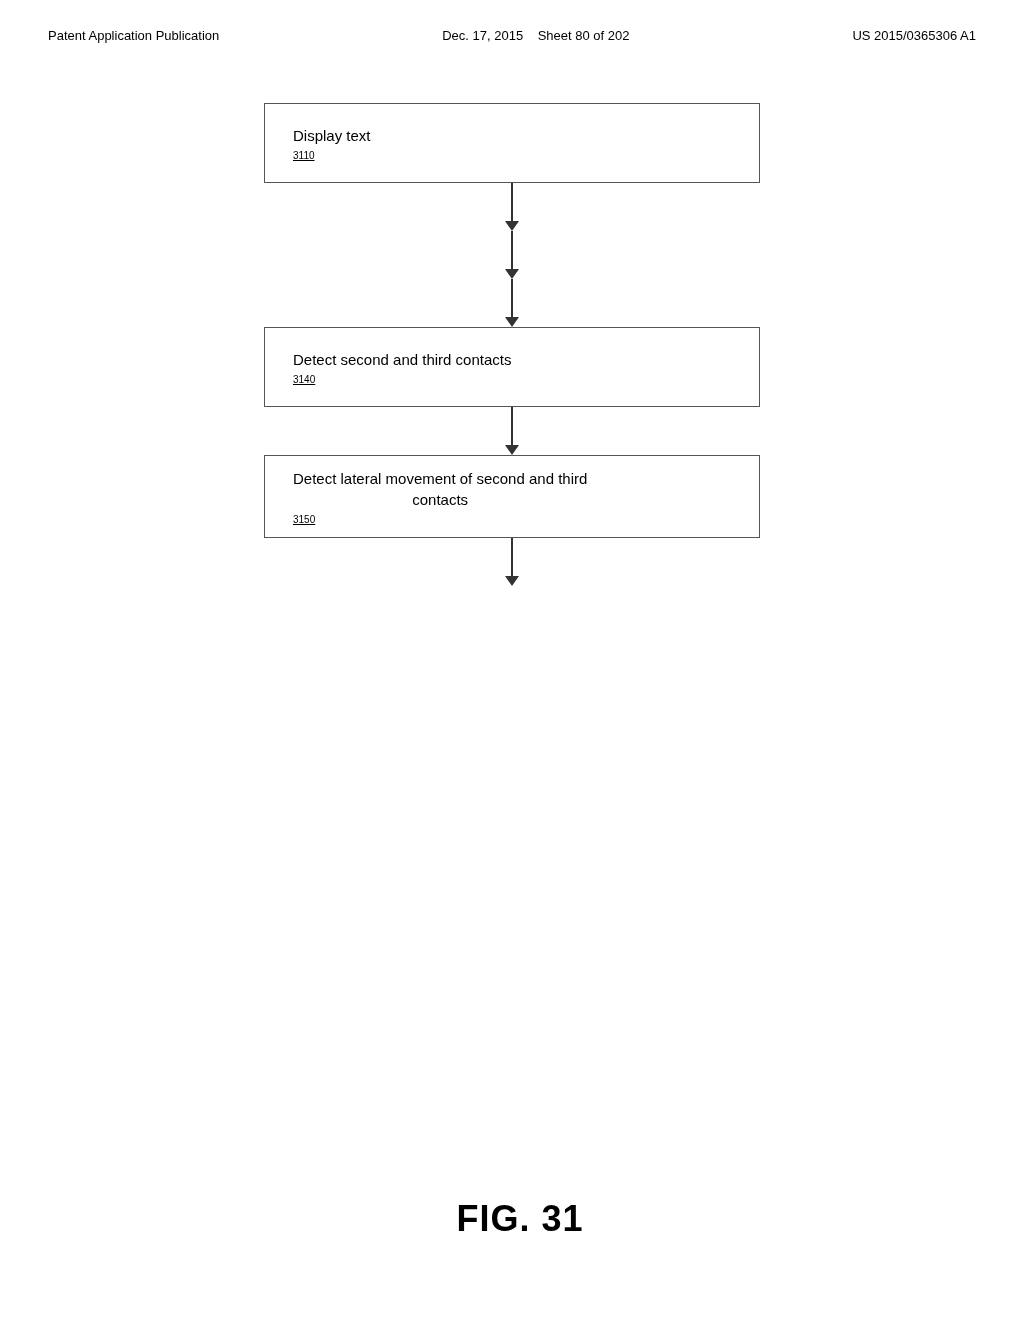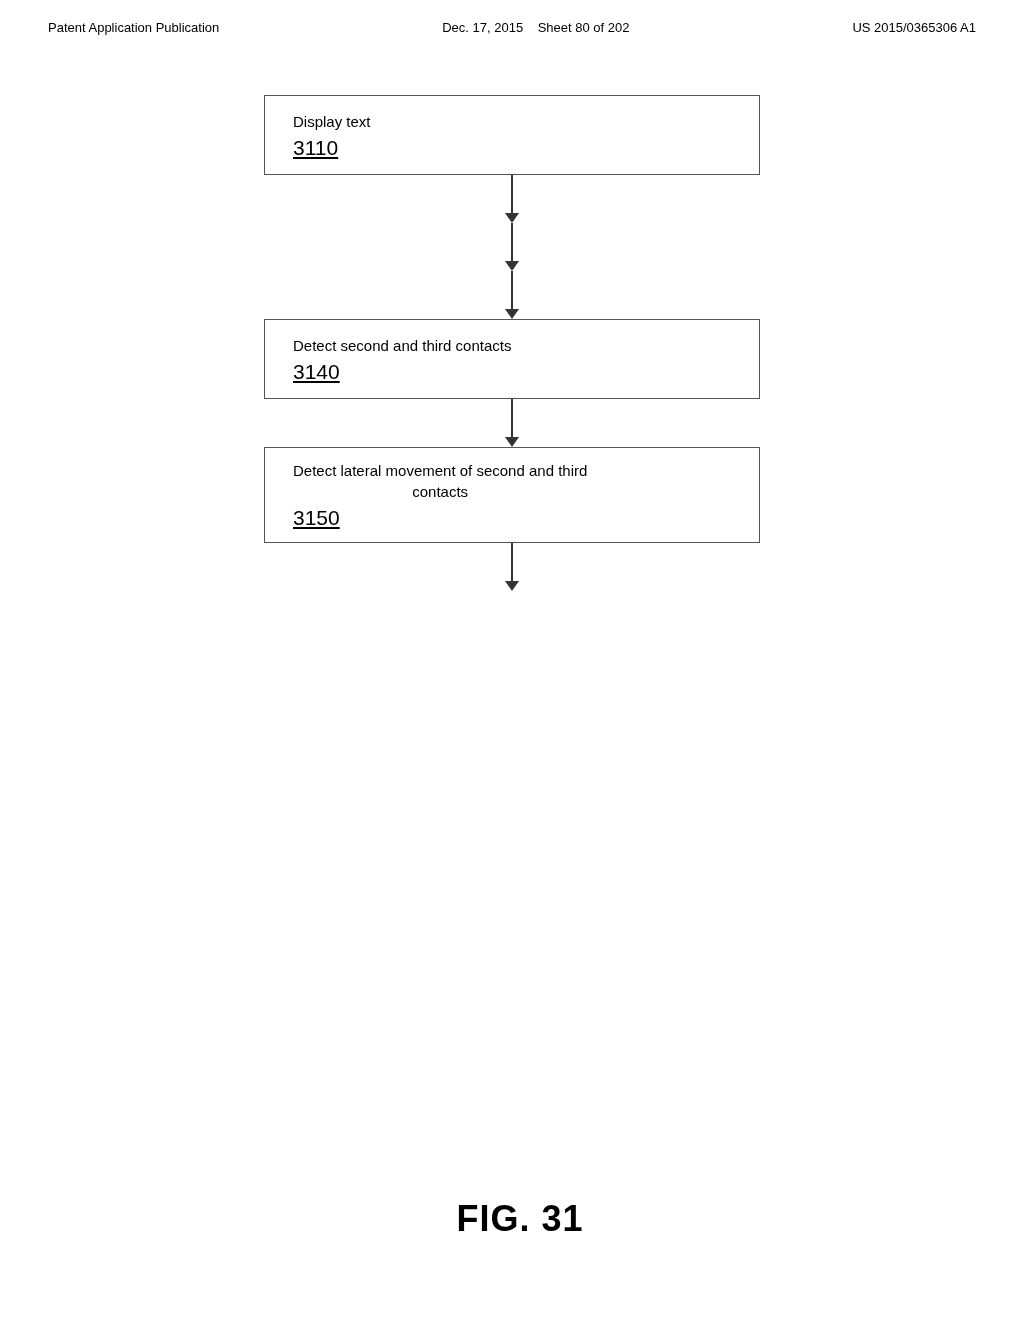--- a/index.html
+++ b/index.html
@@ -10,21 +10,21 @@
       font-family: Arial, sans-serif;
       font-size: 14px;
       color: #000;
       position: relative;
       overflow: hidden;
     }
     .header {
       display: flex;
       justify-content: space-between;
       align-items: flex-start;
-      padding: 20px 48px 0 48px;
+      padding: 28px 48px 0 48px;
       font-size: 13px;
     }
     .header-left {
       font-weight: normal;
     }
     .header-center {
       text-align: right;
     }
     .header-right {
       font-weight: normal;
@@ -45,21 +45,21 @@
       justify-content: center;
       text-align: center;
       padding: 12px 28px;
       background: #fff;
     }
     .flow-box-text {
       font-size: 15px;
       line-height: 1.4;
     }
     .flow-box-ref {
-      font-size: 21px;
+      font-size: 10px;
       text-decoration: underline;
       margin-top: 4px;
     }
     .arrow {
       display: flex;
       flex-direction: column;
       align-items: center;
       height: 48px;
       justify-content: center;
     }

